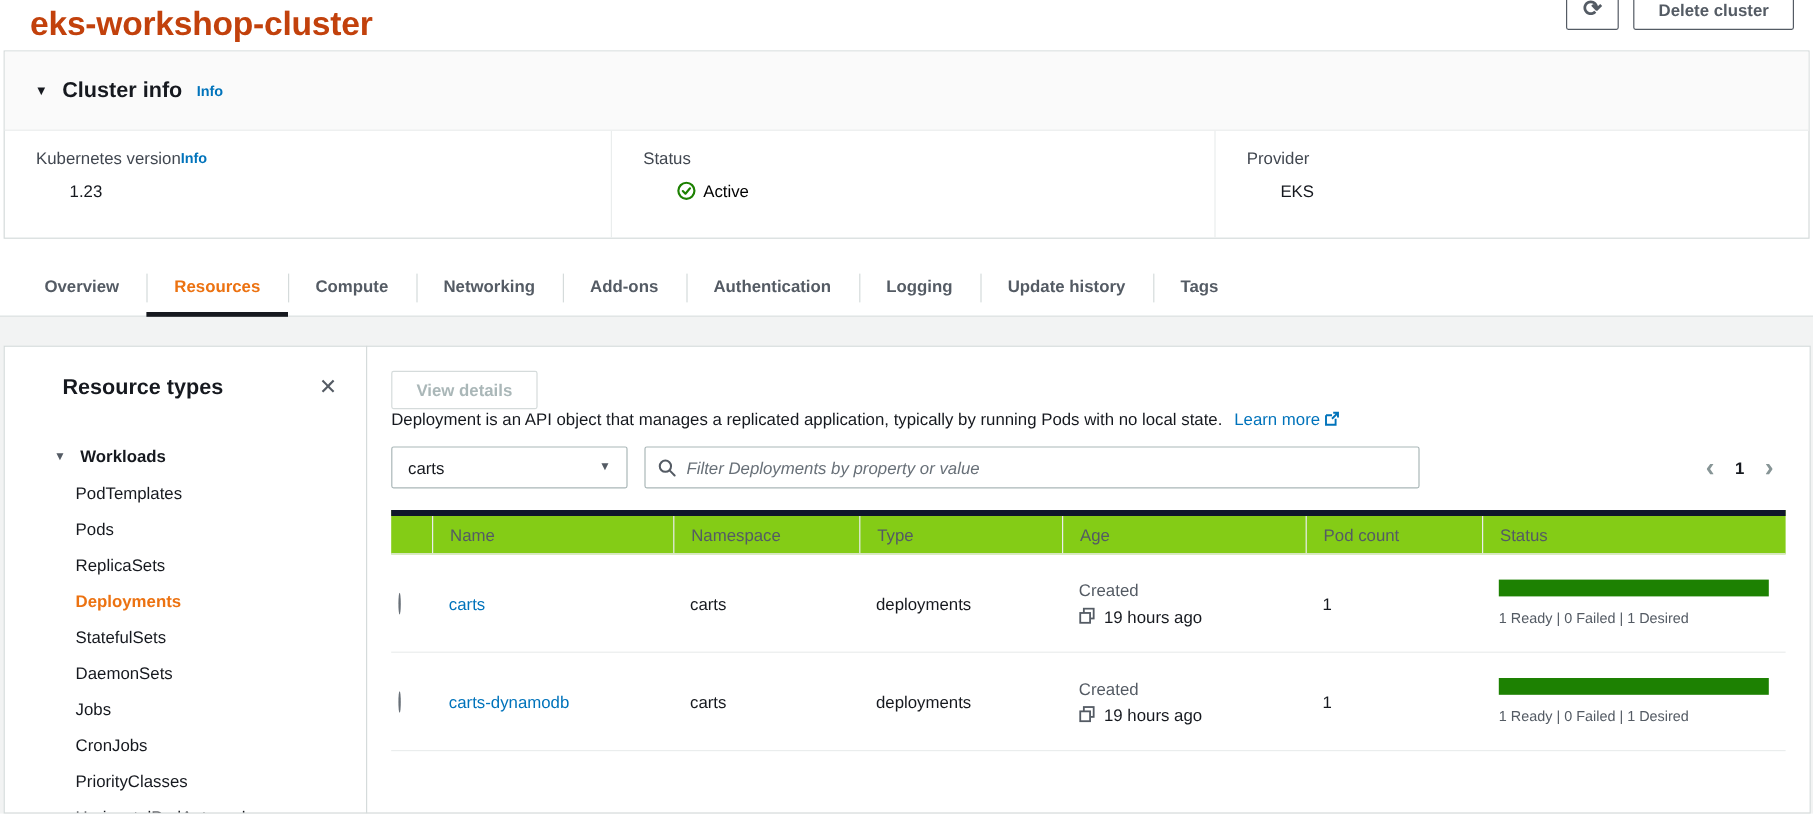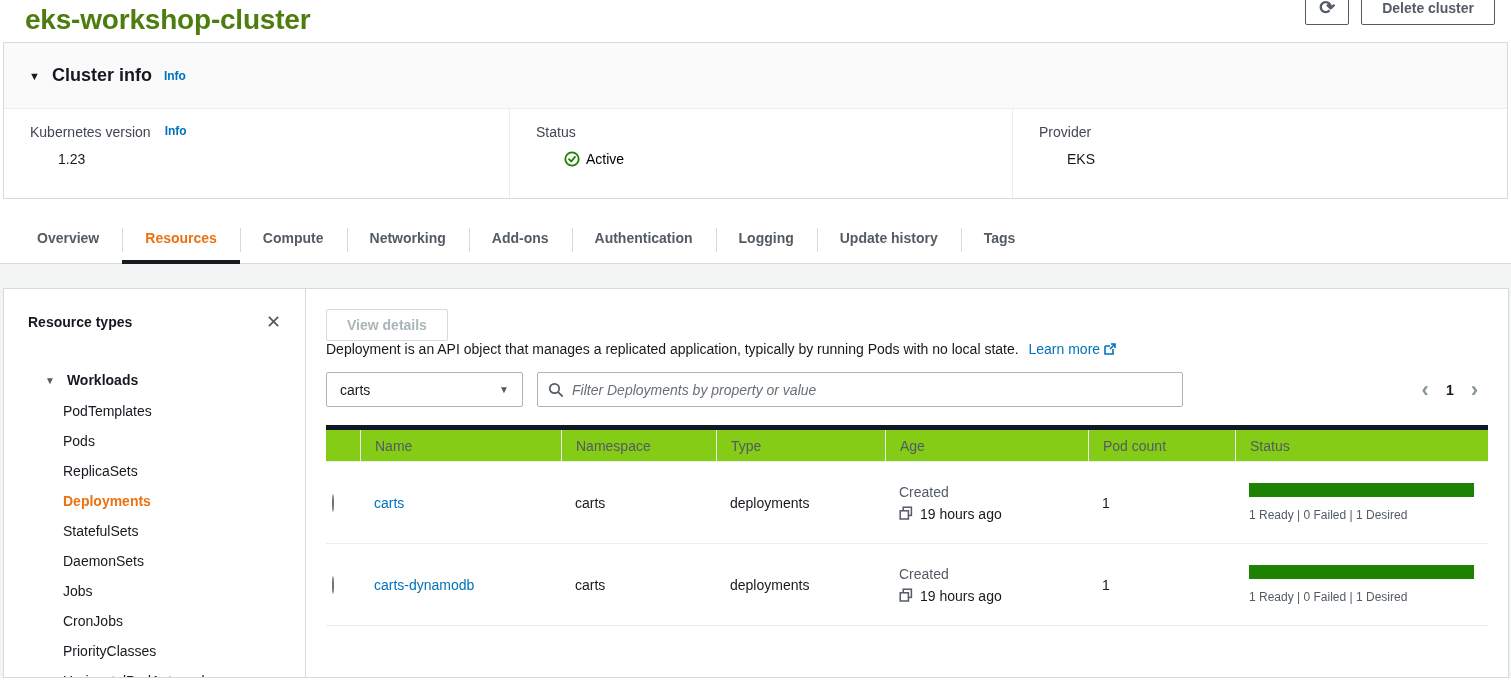--- a/index.html
+++ b/index.html
@@ -5,57 +5,57 @@
   * { margin:0; padding:0; box-sizing:border-box; }
   html,body { width:1511px; height:700px; overflow:hidden; }
   body {
     font-family:"Liberation Sans", sans-serif;
     font-size:14px; color:#16191f; background:#fff;
   }
   .page { position:relative; width:1511px; height:700px; overflow:hidden; }
 
   
   .topbar { position:relative; height:42px; padding:0 25px; }
-  .page-title { font-size:28px; font-weight:700; color:#4d7c0f; line-height:40px; letter-spacing:-0.2px; }
+  .page-title { font-size:28px; font-weight:700; color:#c2410c; line-height:40px; letter-spacing:-0.2px; }
   .topbar-actions { position:absolute; top:-9px; right:16px; display:flex; gap:12px; }
   .btn { background:#fff; border:1px solid #545b64; border-radius:2px; color:#545b64;
          font-weight:700; font-size:14px; padding:7px 20px; cursor:pointer; font-family:inherit; }
   .btn-icon { padding:5px 13px; font-size:19px; line-height:22px; }
   .btn-disabled { border-color:#d5dbdb; color:#aab7b8; cursor:default; }
 
   
   .panel { background:#fff; border:1px solid #d5dbdb; }
   .cluster-info { margin:0 3px; }
   .ci-header { background:#fafafa; border-bottom:1px solid #eaeded; height:66px;
                display:flex; align-items:center; padding:0 25px; gap:12px; }
   .tri { font-size:11px; color:#16191f; }
   .ci-title { font-size:18px; font-weight:700; }
   .info-link { color:#0073bb; font-size:12px; font-weight:700; text-decoration:none; cursor:pointer; }
   .ci-body { display:flex; height:89px; }
   .ci-col { padding:15px 26px; }
   .ci-col-1 { width:505px; }
   .ci-col-2 { width:503px; border-left:1px solid #eaeded; }
   .ci-col-3 { flex:1; border-left:1px solid #eaeded; }
-  .field-label { color:#414750; margin-bottom:11px; display:flex; gap:14px; align-items:flex-start; }
+  .field-label { color:#414750; margin-bottom:11px; display:flex; gap:0; align-items:center; }
   .field-value { color:#16191f;margin-left:28px; }
   .status-active { display:flex; align-items:center; gap:6px; color:#000000; font-weight:400; }
 
   
   .tabs { display:flex; margin-top:17px; border-bottom:1px solid #d5dbdb; padding-left:14px; height:48px; }
   .tab { position:relative; padding:14px 23px; font-weight:700; color:#545b64; cursor:pointer; white-space:nowrap;text-align:center; }
   .tab + .tab::before { content:""; position:absolute; left:0; top:12px; width:1px; height:24px; background:#d5dbdb; }
   .tab.active { color:#ec7211; }
   .tab.active::after { content:""; position:absolute; left:0; right:0; bottom:-1px; height:4px; background:#16191f; }
 
   
   .content-wrap { background:#f2f3f3; padding:24px 2px 0 3px; height:414px; }
   .content-row { display:flex; height:100%; }
   .sidebar { width:303px; flex:none; padding:22px 24px; overflow:hidden; }
   .sb-titlerow { display:flex; justify-content:space-between; align-items:center; }
-  .sb-title { font-size:14px; font-weight:700; }
+  .sb-title { font-size:18px; font-weight:700;margin-left:24px; }
   .close-x { font-size:18px; color:#545b64; cursor:pointer; }
   .sb-tree { margin-top:32px; }
   .sb-group { display:flex; align-items:center; gap:12px; font-weight:700; padding-left:17px; height:30px; }
   .sb-group .tri { color:#545b64; font-size:10px; }
   .sb-items { list-style:none; padding-left:35px; margin-top:1px; }
   .sb-items li { height:30px; line-height:30px; color:#16191f; cursor:pointer; }
   .sb-items li.active { color:#ec7211; font-weight:700; }
 
   .main { flex:1; margin-left:-1px; padding:20px 20px; overflow:hidden; }
   .main-header { display:flex; justify-content:space-between; align-items:flex-start; }

